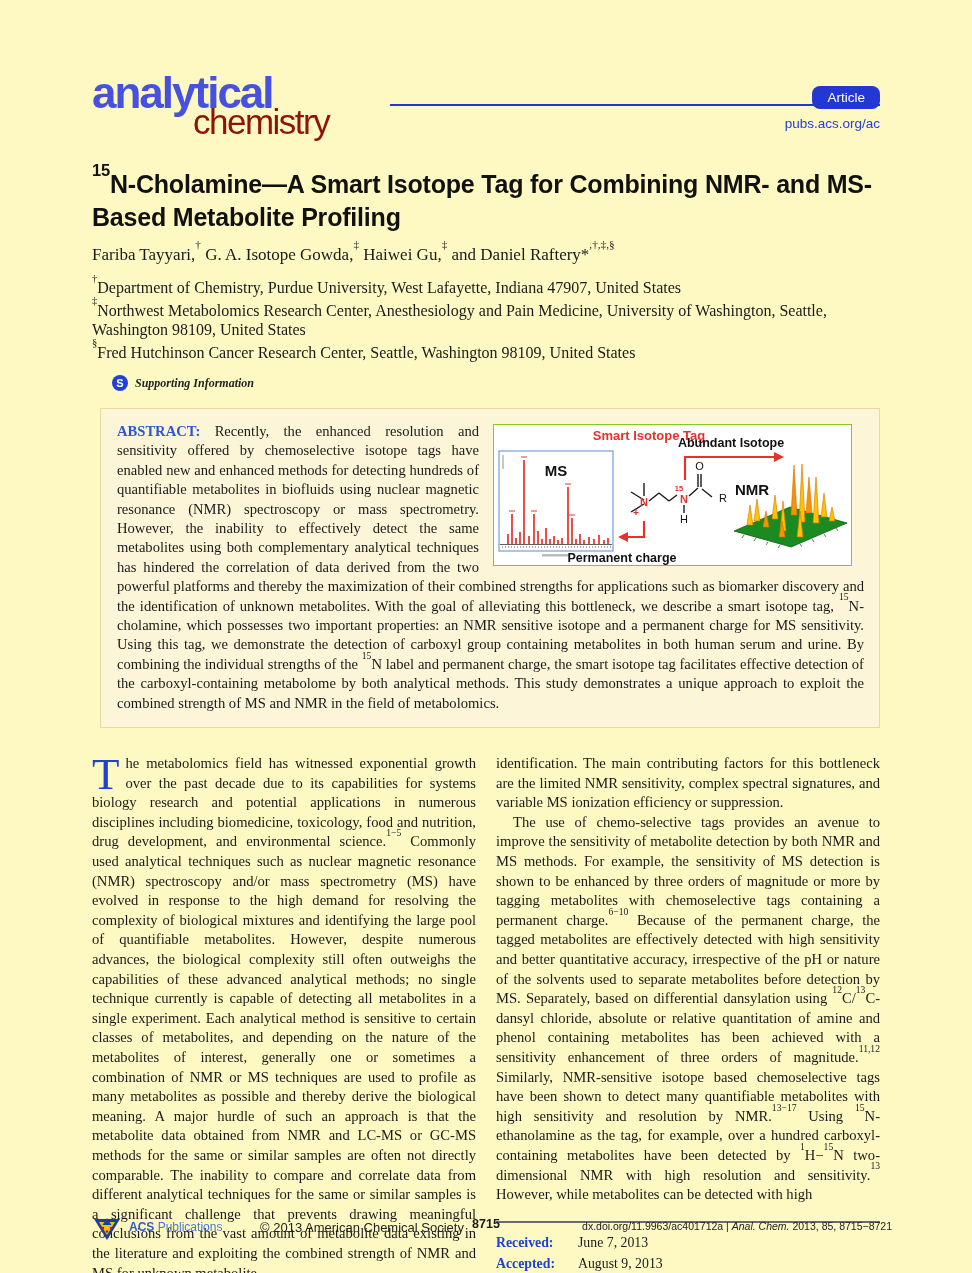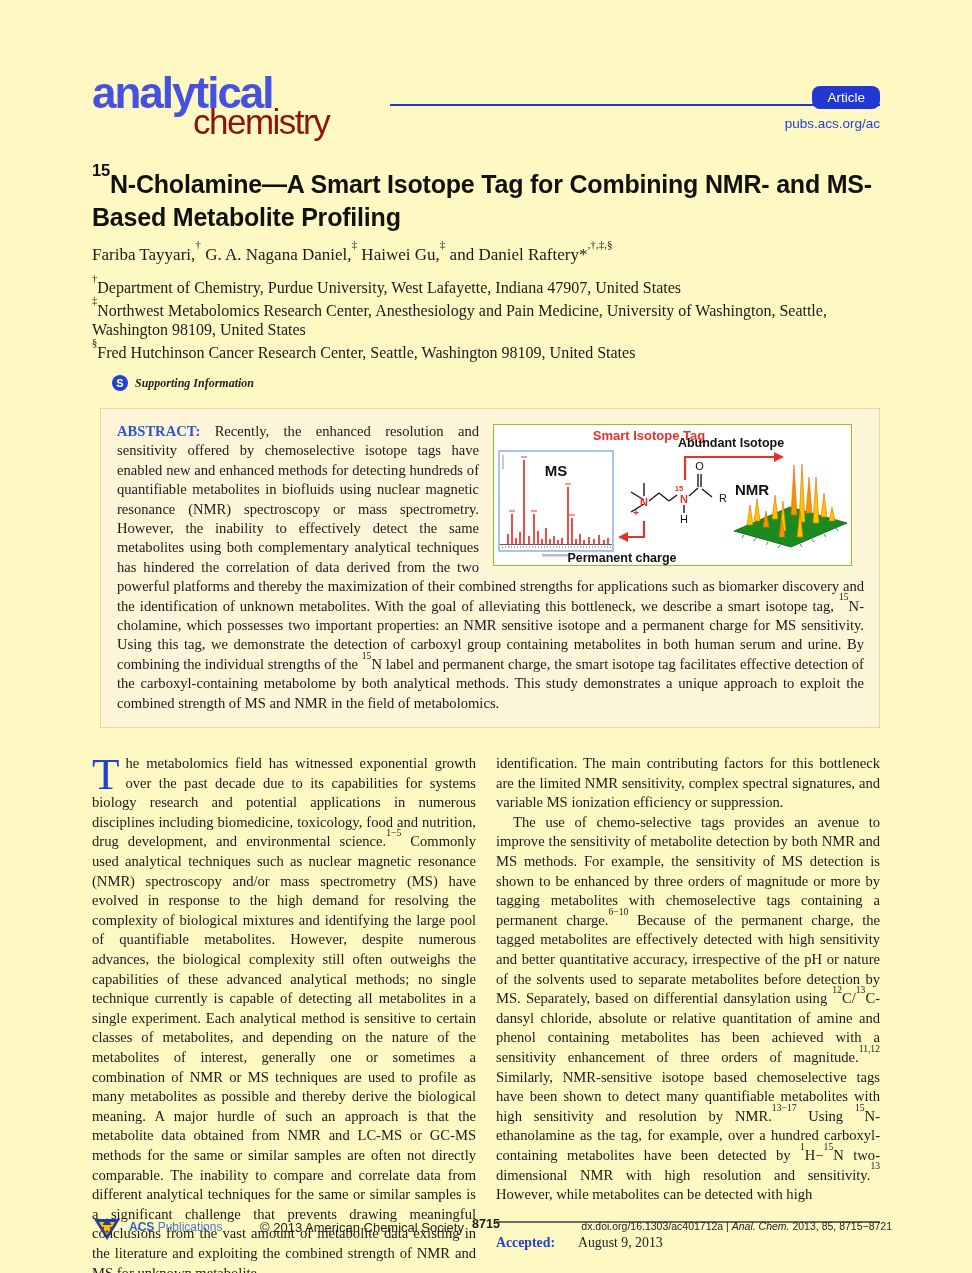--- a/index.html
+++ b/index.html
@@ -101,21 +101,21 @@
 
   <div class="header">
     <div class="logo-a">analytical</div>
     <div class="logo-c">chemistry</div>
     <div class="header-rule"></div>
     <div class="badge">Article</div>
     <div class="site">pubs.acs.org/ac</div>
   </div>
 
   <h1 class="title"><sup>15</sup><span>N-Cholamine—A Smart Isotope Tag for Combining NMR- and MS-Based Metabolite Profiling</span></h1>
-  <div class="authors"><span>Fariba Tayyari,</span><sup>†</sup><span> G. A. Nagana Daniel,</span><sup>‡</sup><span> Haiwei Gu,</span><sup>‡</sup><span> and Daniel Raftery*</span><sup>,†,‡,§</sup></div>
+  <div class="authors"><span>Fariba Tayyari,</span><sup>†</sup><span> G. A. Isotope Gowda,</span><sup>‡</sup><span> Haiwei Gu,</span><sup>‡</sup><span> and Daniel Raftery*</span><sup>,†,‡,§</sup></div>
   <div class="affils">
     <div class="affil"><sup>†</sup><span>Department of Chemistry, Purdue University, West Lafayette, Indiana 47907, United States</span></div>
     <div class="affil"><sup>‡</sup><span>Northwest Metabolomics Research Center, Anesthesiology and Pain Medicine, University of Washington, Seattle, Washington 98109, United States</span></div>
     <div class="affil"><sup>§</sup><span>Fred Hutchinson Cancer Research Center, Seattle, Washington 98109, United States</span></div>
   </div>
 
   <div class="supporting">
     <span class="s-icon">S</span>
     <span class="s-label">Supporting Information</span>
   </div>
@@ -187,20 +187,24 @@
 
   <div class="columns">
     <div class="col">
       <p><span class="dropcap">T</span><span><span>he metabolomics field has witnessed exponential growth over the past decade due to its capabilities for systems biology research and potential applications in numerous disciplines including biomedicine, toxicology, food and nutrition, drug development, and environmental science.</span><sup>1−5</sup><span> Commonly used analytical techniques such as nuclear magnetic resonance (NMR) spectroscopy and/or mass spectrometry (MS) have evolved in response to the high demand for resolving the complexity of biological mixtures and identifying the large pool of quantifiable metabolites. However, despite numerous advances, the biological complexity still often outweighs the capabilities of these advanced analytical methods; no single technique currently is capable of detecting all metabolites in a single experiment. Each analytical method is sensitive to certain classes of metabolites, and depending on the nature of the metabolites of interest, generally one or sometimes a combination of NMR or MS techniques are used to profile as many metabolites as possible and thereby derive the biological meaning. A major hurdle of such an approach is that the metabolite data obtained from NMR and LC-MS or GC-MS methods for the same or similar samples are often not directly comparable. The inability to compare and correlate data from different analytical techniques for the same or similar samples is a significant challenge that prevents drawing meaningful conclusions from the vast amount of metabolite data existing in the literature and exploiting the combined strength of NMR and MS for unknown metabolite</span></span></p>
     </div>
     <div class="col">
       <p><span>identification. The main contributing factors for this bottleneck are the limited NMR sensitivity, complex spectral signatures, and variable MS ionization efficiency or suppression.</span></p>
       <p class="indent"><span>The use of chemo-selective tags provides an avenue to improve the sensitivity of metabolite detection by both NMR and MS methods. For example, the sensitivity of MS detection is shown to be enhanced by three orders of magnitude or more by tagging metabolites with chemoselective tags containing a permanent charge.</span><sup>6−10</sup><span> Because of the permanent charge, the tagged metabolites are effectively detected with high sensitivity and better quantitative accuracy, irrespective of the pH or nature of the solvents used to separate metabolites before detection by MS. Separately, based on differential dansylation using </span><sup>12</sup><span>C/</span><sup>13</sup><span>C-dansyl chloride, absolute or relative quantitation of amine and phenol containing metabolites has been achieved with a sensitivity enhancement of three orders of magnitude.</span><sup>11,12</sup><span> Similarly, NMR-sensitive isotope based chemoselective tags have been shown to detect many quantifiable metabolites with high sensitivity and resolution by NMR.</span><sup>13−17</sup><span> Using </span><sup>15</sup><span>N-ethanolamine as the tag, for example, over a hundred carboxyl-containing metabolites have been detected by </span><sup>1</sup><span>H−</span><sup>15</sup><span>N two-dimensional NMR with high resolution and sensitivity.</span><sup>13</sup><span> However, while metabolites can be detected with high</span></p>
       <div class="dates">
         <div class="date-row">
+          <span class="date-label">Received:</span>
+          <span>June 7, 2013</span>
+        </div>
+        <div class="date-row">
           <span class="date-label">Accepted:</span>
           <span>August 9, 2013</span>
         </div>
 
       </div>
     </div>
   </div>
 
   <div class="footer">
     <div class="acs-logo">
@@ -209,16 +213,16 @@
         <polygon points="15,23 7,10 23,10" fill="#f5c400"></polygon>
         <polygon points="15,6 10.5,13 19.5,13" fill="#1f3f9e"></polygon>
         <circle cx="11" cy="16" r="1.2" fill="#c8102e"></circle>
         <circle cx="19" cy="16" r="1.2" fill="#c8102e"></circle>
         <circle cx="15" cy="19.5" r="1.2" fill="#c8102e"></circle>
       </svg>
       <span class="acs-name"><span class="acs-bold">ACS</span> <span class="acs-light">Publications</span></span>
     </div>
     <div class="copyright">© 2013 American Chemical Society</div>
     <div class="pagenum">8715</div>
-    <div class="doi"><span>dx.doi.org/16.1303/ac401712a | </span><i>Anal. Chem.</i><span> 2013, 85, 8715−8721</span></div>
+    <div class="doi"><span>dx.doi.org/11.9963/ac401712a | </span><i>Anal. Chem.</i><span> 2013, 85, 8715−8721</span></div>
   </div>
 
 </div>
 
 </body></html>

